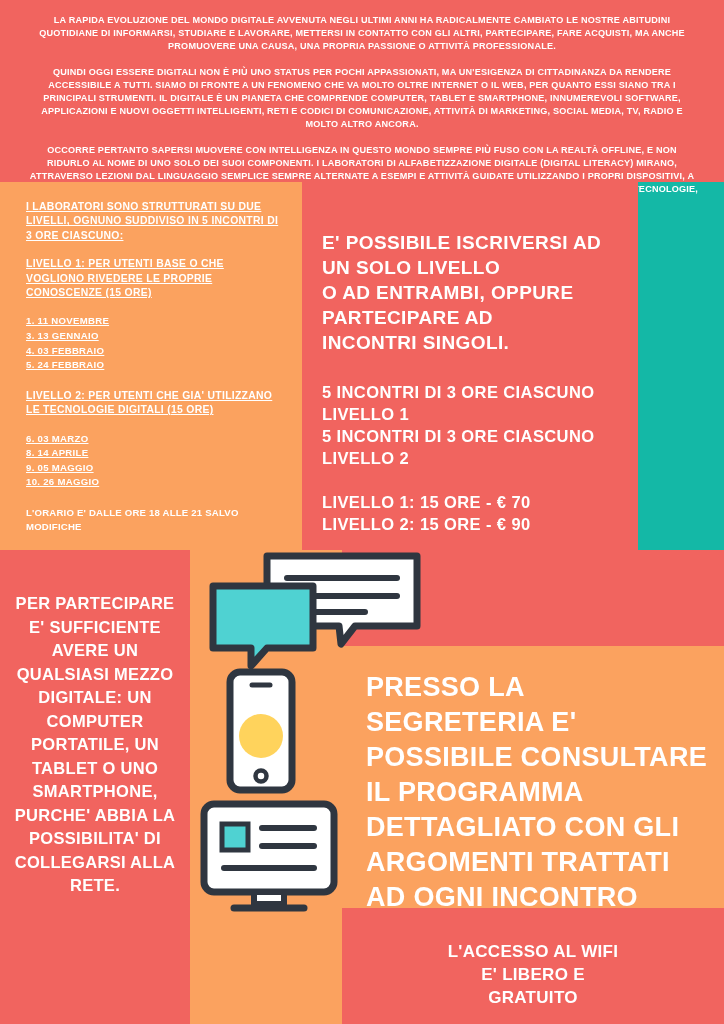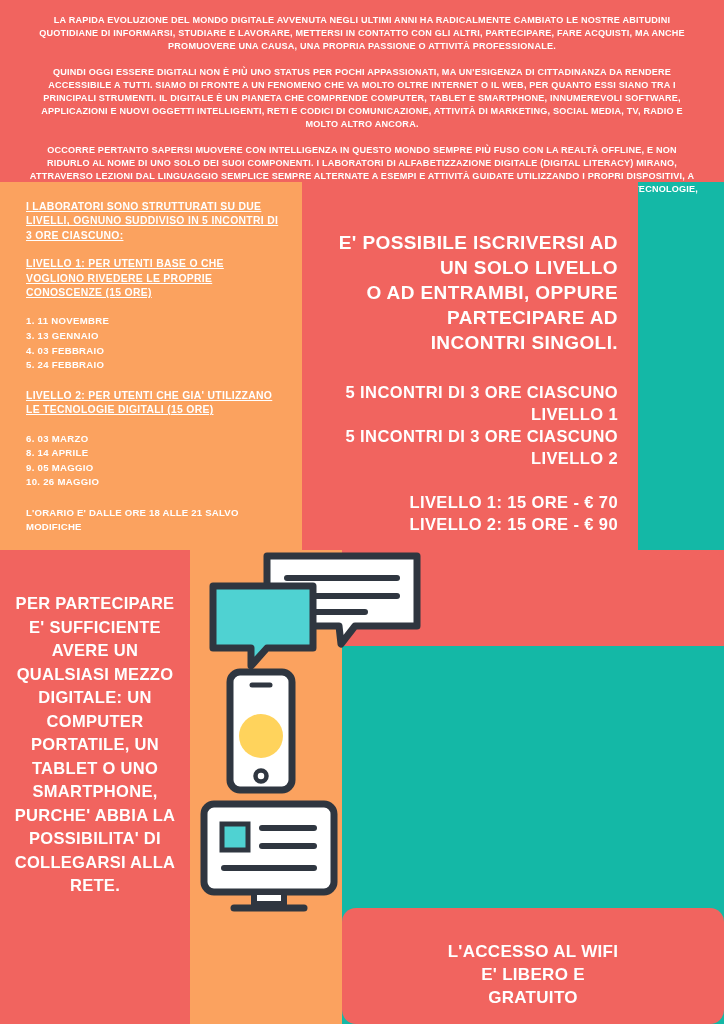--- a/index.html
+++ b/index.html
@@ -67,20 +67,21 @@
     text-decoration: underline;
   }
   .schedule .dates {
     color: #ffffff;
     font-weight: bold;
     text-transform: uppercase;
     font-size: 9.6px;
     line-height: 14.6px;
     letter-spacing: 0.3px;
     margin-bottom: 16px;
+    text-decoration: underline;
   }
   .schedule .note {
     color: #ffffff;
     font-weight: bold;
     text-transform: uppercase;
     font-size: 9.6px;
     line-height: 14px;
     letter-spacing: 0.2px;
     margin-top: 12px;
   }
@@ -88,21 +89,21 @@
   
   .prices {
     position: absolute;
     left: 302px;
     top: 182px;
     width: 336px;
     height: 368px;
     background: #f1645f;
     box-sizing: border-box;
     padding: 48px 20px 0 20px;
-    text-align: right;
+    text-align: left;
   }
   .prices .line {
     color: #ffffff;
     font-weight: bold;
     text-transform: uppercase;
     letter-spacing: 0.4px;
   }
   .prices .big {
     font-size: 19px;
     line-height: 25px;
@@ -196,21 +197,20 @@
   .lower-right-bottom {
     position: absolute;
     left: 342px;
     top: 908px;
     width: 382px;
     height: 116px;
     background: #f1645f;
     box-sizing: border-box;
     padding: 32px 16px 0 16px;
     text-align: center;
-    border-radius: 14px;
   }
   .lower-right-bottom .txt {
     color: #ffffff;
     font-weight: bold;
     text-transform: uppercase;
     font-size: 17px;
     line-height: 23px;
     letter-spacing: 0.3px;
   }
 </style>
@@ -260,20 +260,23 @@
     <div class="line sm">Partecipazione a singolo incontro € 25</div>
   </div>
 
   <div class="lower-left">
     <div class="txt">Per partecipare e' sufficiente avere un qualsiasi mezzo digitale: un computer portatile, un tablet o uno smartphone, purche' abbia la possibilita' di collegarsi alla rete.</div>
   </div>
 
   <div class="lower-mid"></div>
   <div class="lower-right-top"></div>
 
+  <div class="lower-right">
+    <div class="txt">Presso la segreteria e' possibile consultare il programma dettagliato con gli argomenti trattati ad ogni incontro</div>
+  </div>
 
   <div class="lower-right-bottom">
     <div class="txt">L'accesso al wifi</div>
     <div class="txt">e' libero e</div>
     <div class="txt">gratuito</div>
   </div>
 
   <svg class="illus-chat" viewBox="0 0 220 120">
 
     <path d="M62 4 H212 V74 H150 L136 92 L134 74 H62 Z" fill="#ffffff" stroke="#2f3640" stroke-width="7" stroke-linejoin="round"></path>

